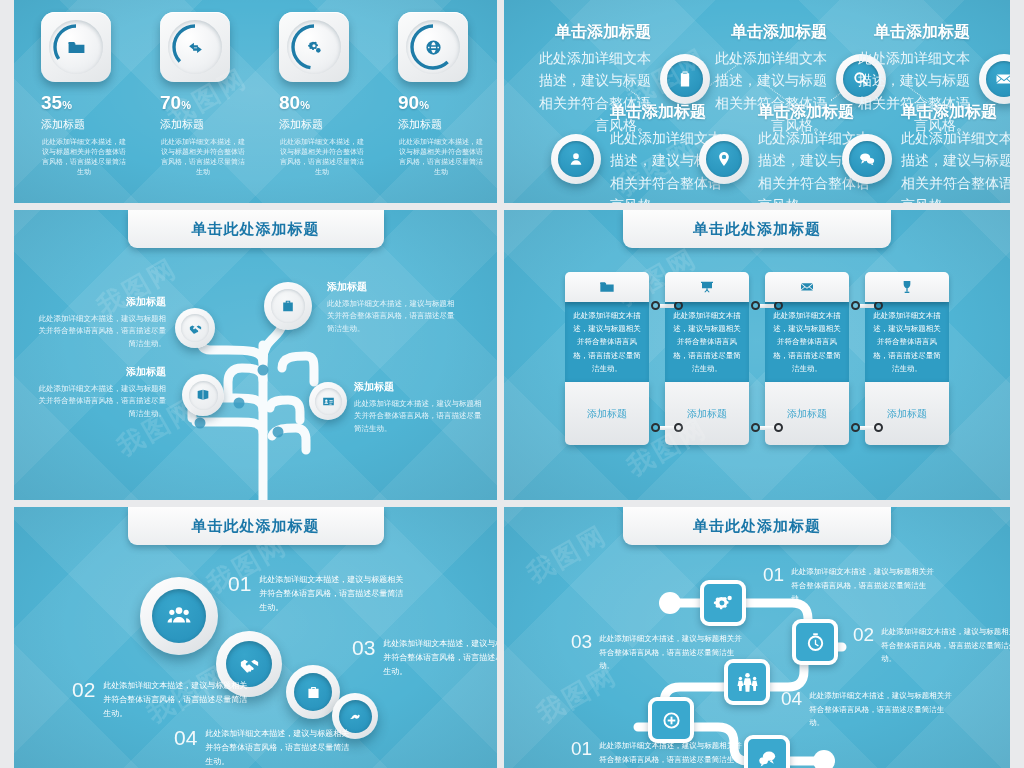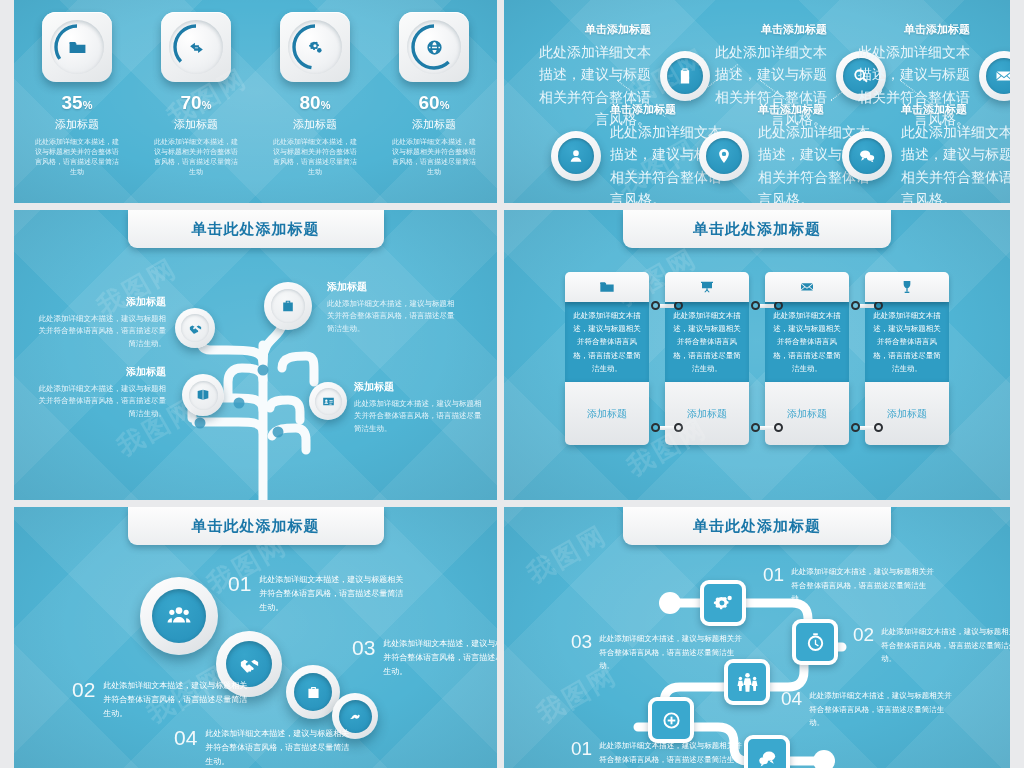--- a/index.html
+++ b/index.html
@@ -44,21 +44,21 @@
     border-radius:0 0 9px 9px;
     box-shadow:0 3px 6px rgba(0,40,60,.28);
     display:flex;align-items:center;justify-content:center;
     color:#1b77a8;font-weight:bold;letter-spacing:1px;
   }
   .p3 .banner,.p5 .banner{width:256px;height:38px;font-size:15px;}
   .p4 .banner,.p6 .banner{width:268px;height:38px;font-size:15px;}
 
   
   .tile-row{position:absolute;left:0;top:12px;width:100%;display:flex;justify-content:center;gap:47px;}
-  .tile-col{width:72px;display:flex;flex-direction:column;align-items:center;}
+  .tile-col{width:72px;display:flex;flex-direction:column;}
   .tile{
     width:70px;height:70px;border-radius:14px;
     background:linear-gradient(150deg,#fbfcfc 0%,#eceef0 65%,#e3e6e8 100%);
     box-shadow:0 5px 9px rgba(0,40,60,.30), inset 0 1px 0 #fff;
     position:relative;
   }
   .tile .inner-disc{
     position:absolute;left:8px;top:8px;width:54px;height:54px;border-radius:50%;
     background:radial-gradient(circle at 38% 32%, #ffffff 0%, #f0f2f4 60%, #e1e4e7 100%);
     box-shadow:inset 0 2px 4px rgba(0,40,60,.20);
@@ -84,21 +84,21 @@
   }
   .circ::after{
     content:"";position:absolute;left:7px;top:7px;width:36px;height:36px;border-radius:50%;
     background:radial-gradient(circle at 40% 30%,#3aa7cd 0%,#2a95bd 70%,#2389b2 100%);
     box-shadow:inset 0 1px 3px rgba(0,0,0,.25);
   }
   .circ svg{width:20px;height:20px;fill:#ffffff;position:relative;z-index:2;}
   .ntxt{width:118px;}
   .ntxt.r{text-align:right;padding-right:9px;}
   .ntxt.l{text-align:left;padding-left:9px;}
-  .ntxt .h{color:#ffffff;font-size:11px;font-weight:bold;margin-bottom:4px;text-shadow:0 1px 2px rgba(0,40,60,.2);}
+  .ntxt .h{color:#ffffff;font-size:16px;font-weight:bold;margin-bottom:4px;text-shadow:0 1px 2px rgba(0,40,60,.2);}
   .ntxt .b{color:#eaf6fb;font-size:14px;line-height:1.6;}
   .dotline{position:absolute;height:1px;border-top:1px dotted rgba(255,255,255,.75);}
 
   
   .p3 svg.tree{position:absolute;left:0;top:0;width:100%;height:100%;}
   .p3 .tnode{position:absolute;}
   .tcirc{
     border-radius:50%;background:linear-gradient(150deg,#ffffff,#eef0f2 60%,#dde1e4);
     box-shadow:0 4px 8px rgba(0,40,60,.30);
     display:flex;align-items:center;justify-content:center;position:relative;
@@ -247,21 +247,21 @@
           <div class="inner-disc"></div>
           <svg class="ring" viewBox="0 0 54 54">
             <circle cx="27" cy="27" r="21" fill="none" stroke="#1e7ca8" stroke-width="3.4" stroke-dasharray="118.7 131.9" stroke-dashoffset="-49.5" stroke-linecap="butt"></circle>
           </svg>
           <div class="gly">
             <svg viewBox="0 0 24 24">
                 <path d="M12 3a9 9 0 1 0 0 18 9 9 0 0 0 0-18zm0 2c1 0 2.2 1.5 2.7 4H9.3C9.8 6.5 11 5 12 5zM8.9 11h6.2a15 15 0 0 1 0 2H8.9a15 15 0 0 1 0-2zM7 11a17 17 0 0 0 0 2H5.1a7 7 0 0 1 0-2zm10 0h1.9a7 7 0 0 1 0 2H17a17 17 0 0 0 0-2zM9.3 15h5.4C14.2 17.5 13 19 12 19s-2.2-1.5-2.7-4z"></path>
               </svg>
           </div>
         </div>
-        <div class="pct"><span>60</span><span class="unit">%</span></div>
+        <div class="pct"><span>90</span><span class="unit">%</span></div>
         <div class="tile-sub">添加标题</div>
         <div class="tile-desc">此处添加详细文本描述，建议与标题相关并符合整体语言风格，语言描述尽量简洁生动</div>
       </div>
 
     </div>
     <div class="wm">
         <span style="left:150px;top:80px;">我图网</span>
       </div>
   </div>
 

